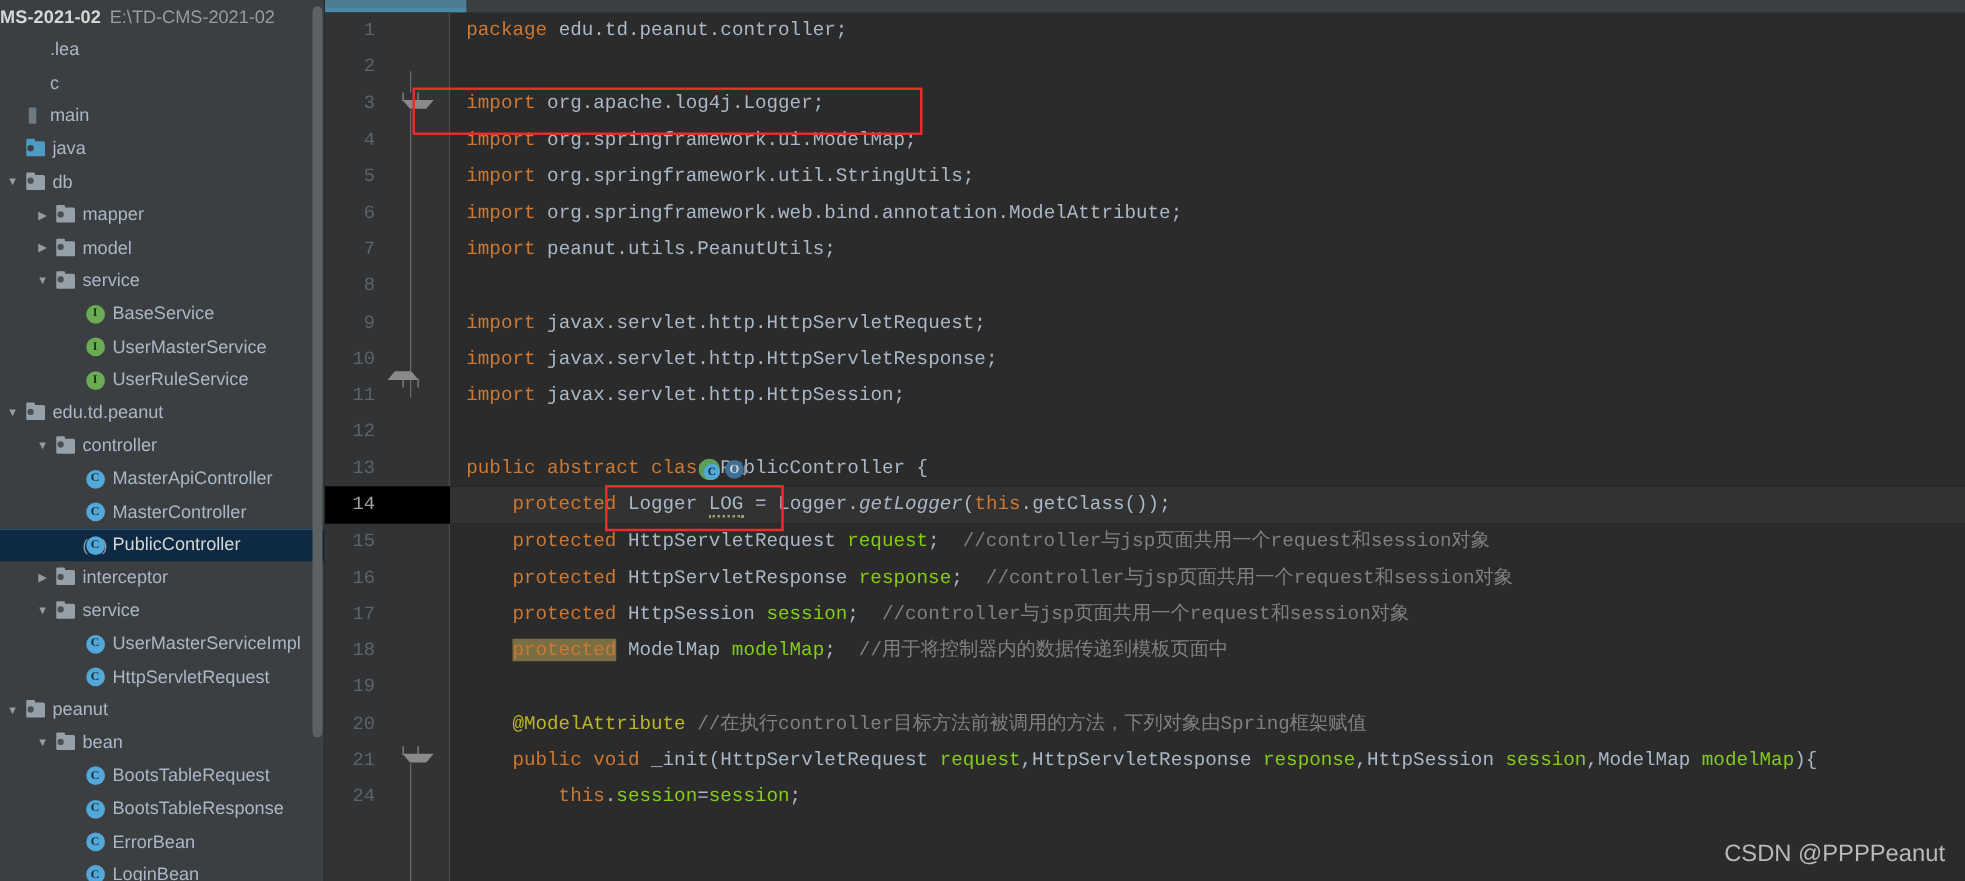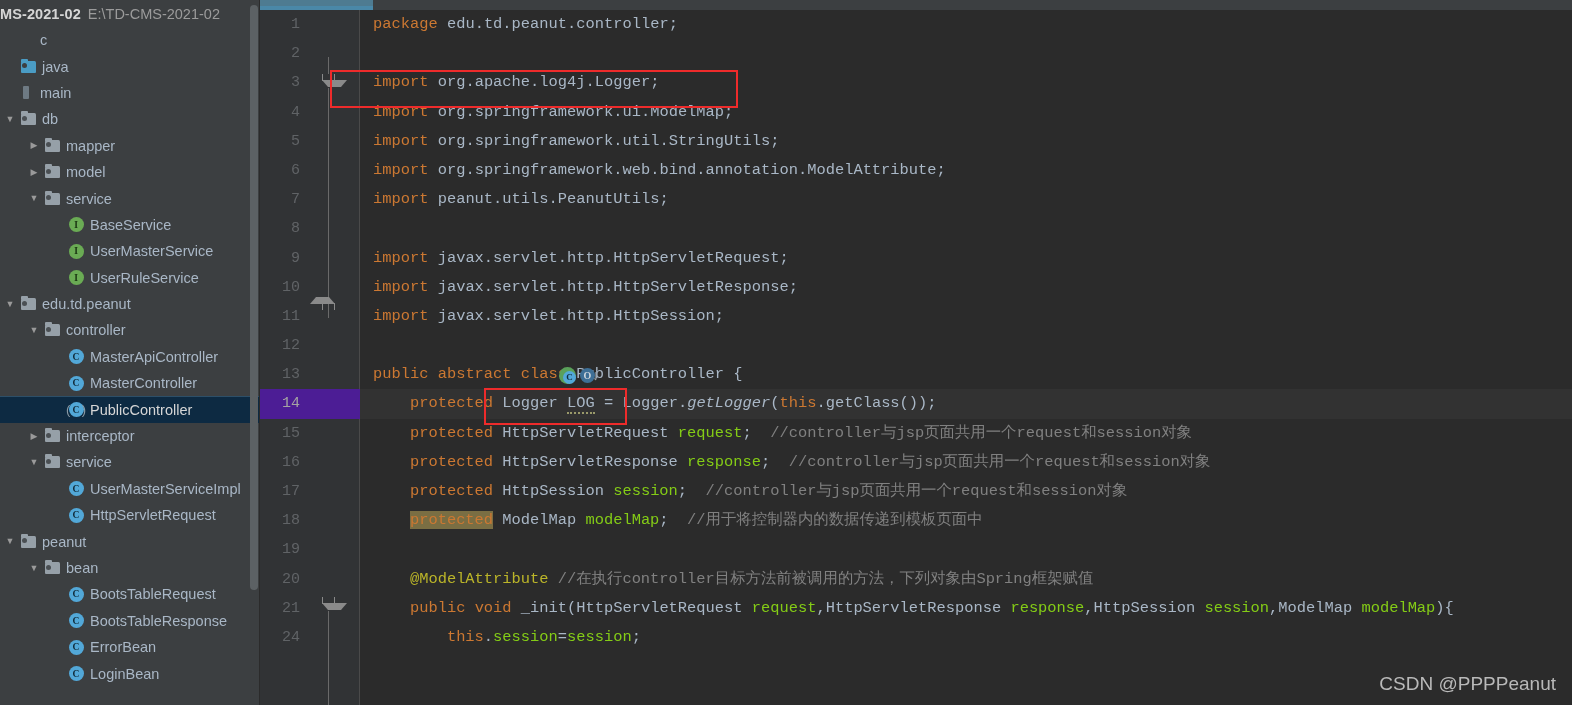--- a/index.html
+++ b/index.html
@@ -115,21 +115,21 @@
     font-family:"Liberation Mono","DejaVu Sans Mono",monospace;
     font-size:15.4px;
   }
   .ln{
     position:absolute;left:0;width:40px;text-align:right;
     color:#606366;font-size:15px;
     font-family:"Liberation Mono","DejaVu Sans Mono",monospace;
   }
   .ln.cur{color:#a4a3a3;}
   .txt{position:absolute;left:113px;}
-  .cl.caret{background:#4c1d95;}
+  .cl.caret{background:#000000;}
   .caret-bar{position:absolute;left:100px;right:0;top:0;height:29.2px;background:#323232;}
 
   
   .kw{color:#cc7832;}
   .pl{color:#a9b7c6;}
   .cm{color:#808080;}
   .an{color:#bbb529;}
   .fd{color:#84cc16;}
   .ital{font-style:italic;color:#a9b7c6;}
   .hl-sel{background:#7a6e43;color:#cc7832;}
@@ -186,35 +186,40 @@
 
     <div class="proj-header">
       <span class="proj-name">MS-2021-02</span>
       <span class="proj-path">E:\TD-CMS-2021-02</span>
     </div>
 
     <div class="tree" id="tree">
         <div class="row">
           <span class="arrow blank">▶</span>
           <span class="ico"></span>
+          <span class="lbl">.lea</span>
+        </div>
+        <div class="row">
+          <span class="arrow blank">▶</span>
+          <span class="ico"></span>
           <span class="lbl">c</span>
         </div>
+        <div class="row">
+          <span class="arrow blank">▶</span>
+          <span class="ico">
+            <span class="modbox"></span>
+          </span>
+          <span class="lbl">main</span>
+        </div>
         <div class="row" style="padding-left: 2px;">
           <span class="arrow blank">▶</span>
           <span class="ico">
             <span class="folder src"></span>
           </span>
           <span class="lbl">java</span>
-        </div>
-        <div class="row">
-          <span class="arrow blank">▶</span>
-          <span class="ico">
-            <span class="modbox"></span>
-          </span>
-          <span class="lbl">main</span>
         </div>
         <div class="row" style="padding-left: 2px;">
           <span class="arrow">▼</span>
           <span class="ico">
             <span class="folder"></span>
           </span>
           <span class="lbl">db</span>
         </div>
         <div class="row" style="padding-left: 26px;">
           <span class="arrow">▶</span>

